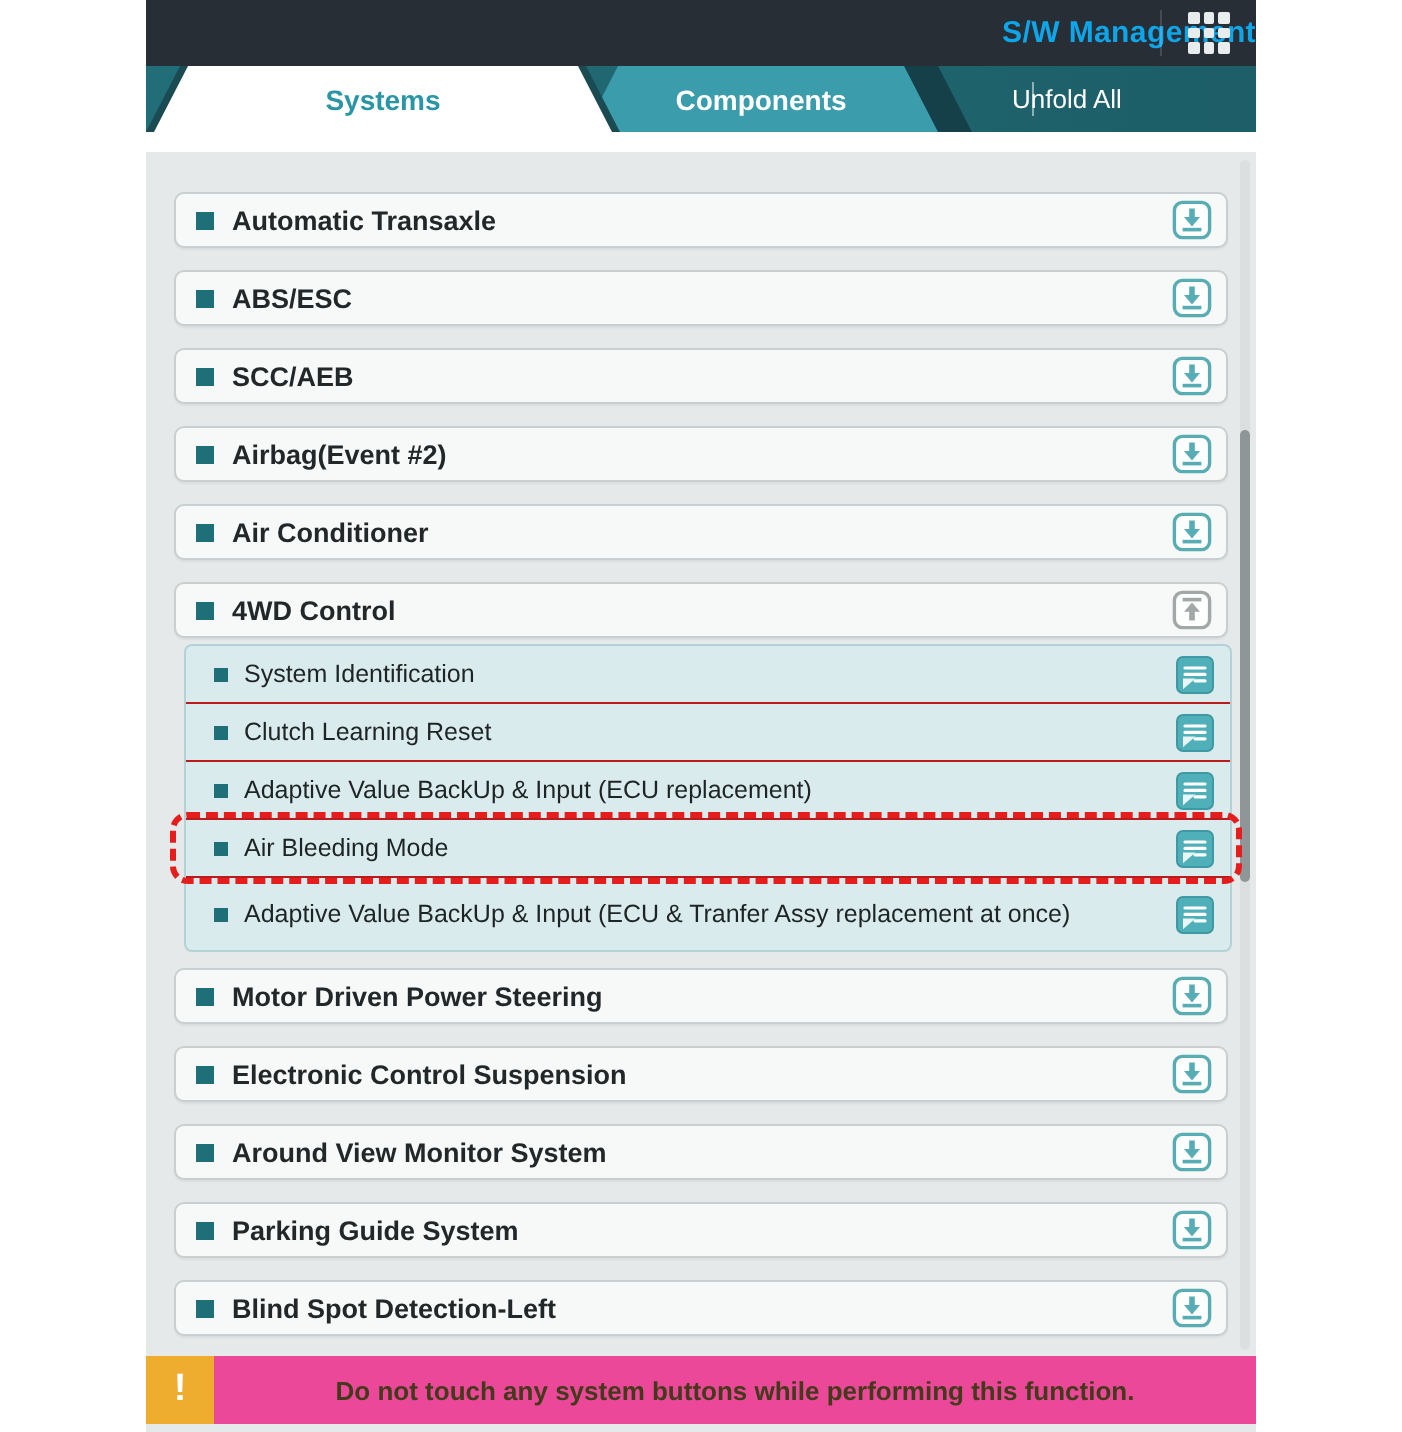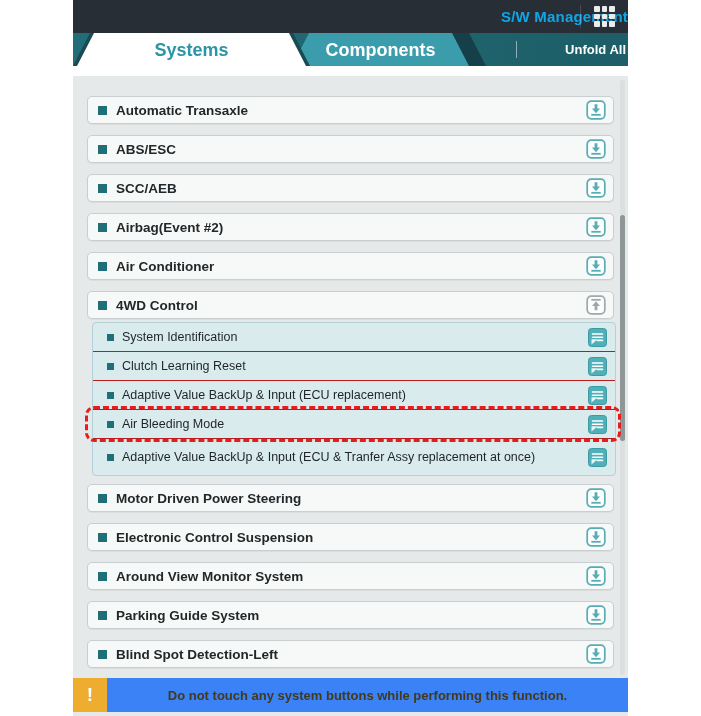--- a/index.html
+++ b/index.html
@@ -13,28 +13,28 @@
   
   .titlebar{position:absolute;top:0;left:0;right:0;height:33px;background:#272E36;}
   .title{line-height:33px;text-align:right;color:#0ea5e9;font-weight:bold;font-size:15px;letter-spacing:.2px;}
   .titlebar-sep{position:absolute;right:47px;top:5px;bottom:5px;width:1px;background:rgba(255,255,255,.14);}
   .grid-icon{position:absolute;right:13px;top:6px;width:21px;height:21px;display:grid;grid-template-columns:repeat(3,1fr);grid-template-rows:repeat(3,1fr);gap:2px;cursor:pointer;}
   .grid-icon span{background:#E9ECED;border-radius:1px;}
 
   
   .tabbar{position:absolute;top:33px;left:0;right:0;height:33px;background:linear-gradient(90deg,#226E78,#1D5E68);}
   .tab,.tab-shadow{position:absolute;top:0;height:33px;clip-path:polygon(17px 0,calc(100% - 17px) 0,100% 100%,0 100%);}
-  .tab{text-align:center;line-height:34px;font-weight:bold;font-size:18px;cursor:pointer;}
+  .tab{text-align:center;line-height:34px;font-weight:bold;font-size:14px;cursor:pointer;}
   .tab-shadow{background:#1A4A52;}
   #tab-systems-shadow{left:0;width:237px;z-index:2;}
   #tab-systems{left:4px;width:229px;background:#ffffff;color:#2A96A5;z-index:3;}
   #tab-components-shadow{left:221px;width:192px;z-index:1;background:#164049;}
   #tab-components{left:219px;width:177px;background:#3B9DAB;color:#ffffff;z-index:1;}
   .tab-divider{position:absolute;left:443px;top:8px;height:17px;width:1px;background:rgba(255,255,255,.5);}
-  .unfold{position:absolute;right:2px;top:0;width:120px;height:33px;line-height:33px;text-align:right;color:#ffffff;font-weight:bold;font-size:13px;cursor:pointer;}
+  .unfold{position:absolute;right:2px;top:0;width:120px;height:33px;line-height:33px;text-align:left;color:#ffffff;font-weight:normal;font-size:13px;cursor:pointer;}
   .whitestrip{position:absolute;top:66px;left:0;right:0;height:10px;background:#ffffff;}
 
   
   .content{position:absolute;top:76px;left:0;right:0;bottom:0;background:#E6E9E9;overflow:hidden;padding-top:20px;box-sizing:border-box;}
   .card{height:28px;margin:0 14px 11px;background:#F7F8F8;border:1px solid #C9CED0;border-radius:5px;
         display:flex;align-items:center;box-shadow:0 1px 1px rgba(0,0,0,.05);box-sizing:border-box;cursor:pointer;}
   .bullet{width:9px;height:9px;background:#1E6F78;margin:0 9px 0 10px;flex:none;}
   .card-label{font-size:13.5px;font-weight:bold;color:#22282A;flex:1;white-space:nowrap;overflow:hidden;}
   .icon-btn{margin-left:auto;margin-right:7px;width:20px;height:20px;flex:none;cursor:pointer;}
 
@@ -50,21 +50,21 @@
   .sub-row.hl::after{content:"";position:absolute;left:-8px;right:-6px;top:-4px;bottom:-4px;
         border:3px dashed #E51D1D;border-radius:9px;pointer-events:none;z-index:6;}
 
   
   .scroll-track{position:absolute;right:3px;top:80px;width:5px;height:595px;background:#DCDFDF;border-radius:3px;}
   .scroll-thumb{position:absolute;right:3px;top:215px;width:5px;height:226px;background:#8F9697;border-radius:3px;cursor:pointer;}
 
   
   .warnbar{position:absolute;left:0;right:0;top:678px;height:34px;display:flex;z-index:10;}
   .warn-icon{width:34px;background:#EEAD2E;color:#ffffff;font-weight:bold;font-size:19px;text-align:center;line-height:34px;flex:none;}
-  .warn-msg{flex:1;background:#3b82f6;color:#44391B;font-weight:bold;font-size:13px;display:flex;align-items:center;justify-content:center;}
+  .warn-msg{flex:1;background:#ec4899;color:#44391B;font-weight:bold;font-size:13px;display:flex;align-items:center;justify-content:center;}
 </style>
 </head>
 <body>
 
 <svg width="0" height="0" style="position:absolute">
   <defs>
     <g id="ico-download">
       <rect x="1.2" y="1.2" width="17.6" height="17.6" rx="4" fill="#FDFEFE" stroke="#58ACB3" stroke-width="1.7"></rect>
       <path d="M8.6 4.3h2.8v4.2H14L10 13.2 6 8.5h2.6z" fill="#58ACB3"></path>
       <path d="M5.3 14.8h9.4" stroke="#58ACB3" stroke-width="1.8"></path>

